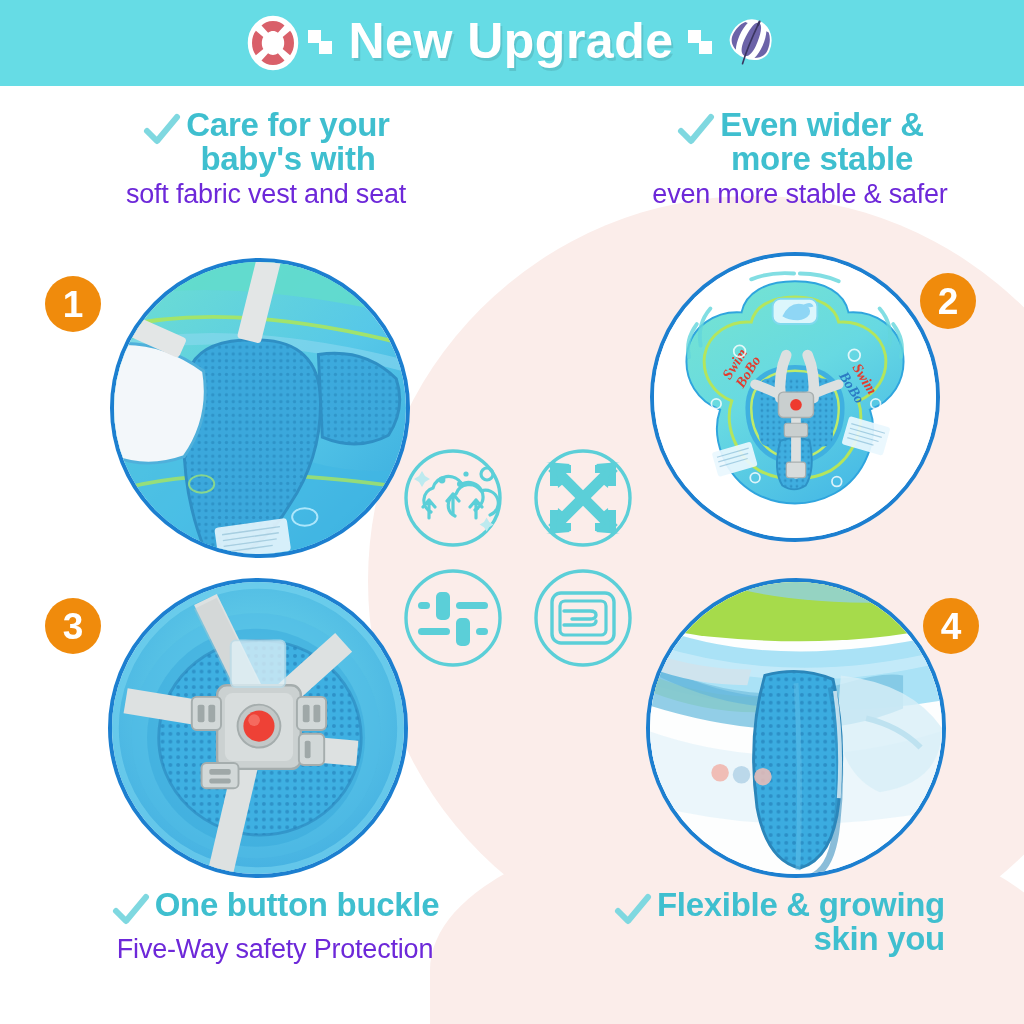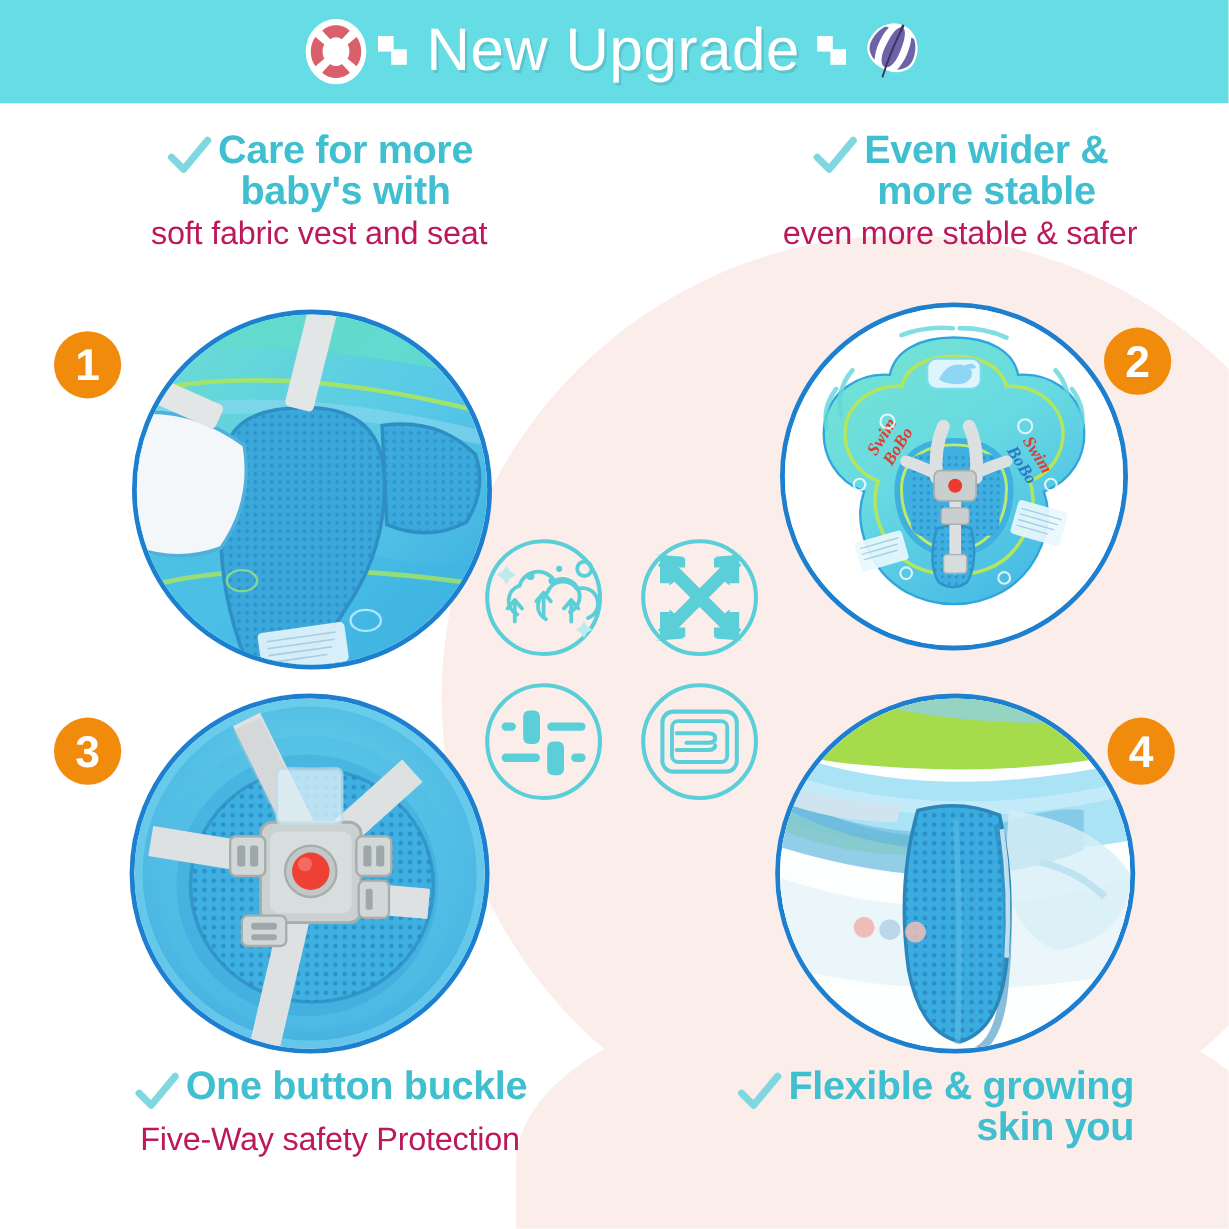--- a/index.html
+++ b/index.html
@@ -31,21 +31,21 @@
 
   
   .banner{
     position:absolute;left:0;top:0;width:1024px;height:86px;
     background:#66DCE5;
     display:flex;align-items:center;justify-content:center;
     gap:10px;
     z-index:12;
   }
   .banner-title{
-    font-size:50px;font-weight:normal;color:#FFFFFF;
+    font-size:50px;font-weight:bold;color:#FFFFFF;
     letter-spacing:.5px;
     text-shadow:2px 3px 0 rgba(0,0,0,.10);
     white-space:nowrap;
     padding:0 4px 4px 4px;
   }
   .deco-squares{position:relative;width:26px;height:26px;flex:0 0 auto;}
   .deco-squares i{position:absolute;display:block;background:#fff;width:13px;height:13px;}
   .deco-squares i.a{left:0;top:0;}
   .deco-squares i.b{left:11px;top:11px;}
   .deco-left{margin-left:-2px;}
@@ -57,21 +57,21 @@
   .parasol{width:56px;height:56px;flex:0 0 auto;}
 
   
   .txt{position:absolute;z-index:6;}
   .check{flex:0 0 auto;width:40px;height:40px;margin-top:2px;}
   .hl{
     font-size:33px;font-weight:bold;color:#3FBFCF;line-height:1.02;
     letter-spacing:-.3px;
   }
   .sub{
-    font-size:27px;color:#be185d;line-height:1.1;margin-top:5px;
+    font-size:27px;color:#6d28d9;line-height:1.1;margin-top:5px;
     letter-spacing:-.2px;
   }
 
   #txt-tl{left:66px;top:108px;width:400px;text-align:center;}
   #txt-tl .hl{text-align:center;width:100%;}
   #txt-tr{left:600px;top:108px;width:400px;text-align:center;}
   #txt-bl{left:60px;top:888px;width:430px;text-align:center;}
   #txt-br{left:564px;top:888px;width:430px;text-align:right;}
 
   .hl-wrap{display:flex;align-items:flex-start;justify-content:center;gap:4px;}
@@ -163,21 +163,21 @@
   </div>
 
   <div class="txt" id="txt-tl">
     <div class="hl-wrap">
       <span class="check">
         <svg viewBox="0 0 40 40">
             <path d="M5 21 L15 31 L35 7" fill="none" stroke="#7FD8E0" stroke-width="6" stroke-linecap="round" stroke-linejoin="round"></path>
           </svg>
       </span>
       <div>
-        <div class="hl">Care for more</div>
+        <div class="hl">Care for your</div>
         <div class="hl">baby's with</div>
       </div>
     </div>
     <div class="sub">soft fabric vest and seat</div>
   </div>
 
   <div class="txt" id="txt-bl">
     <div class="hl-wrap">
       <span class="check">
         <svg viewBox="0 0 40 40">

